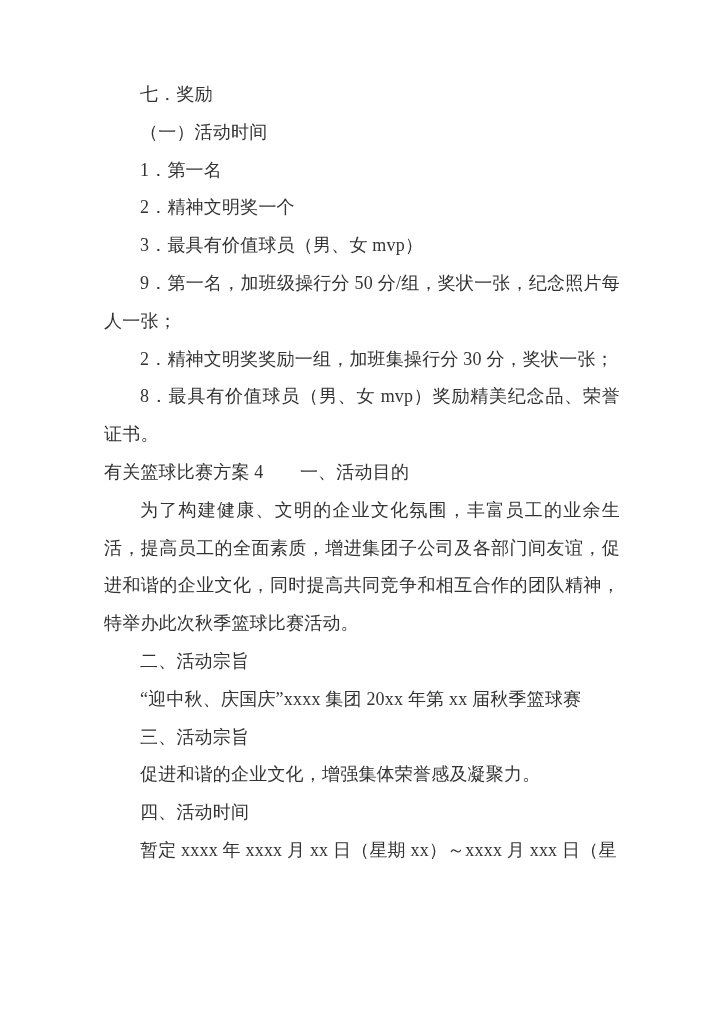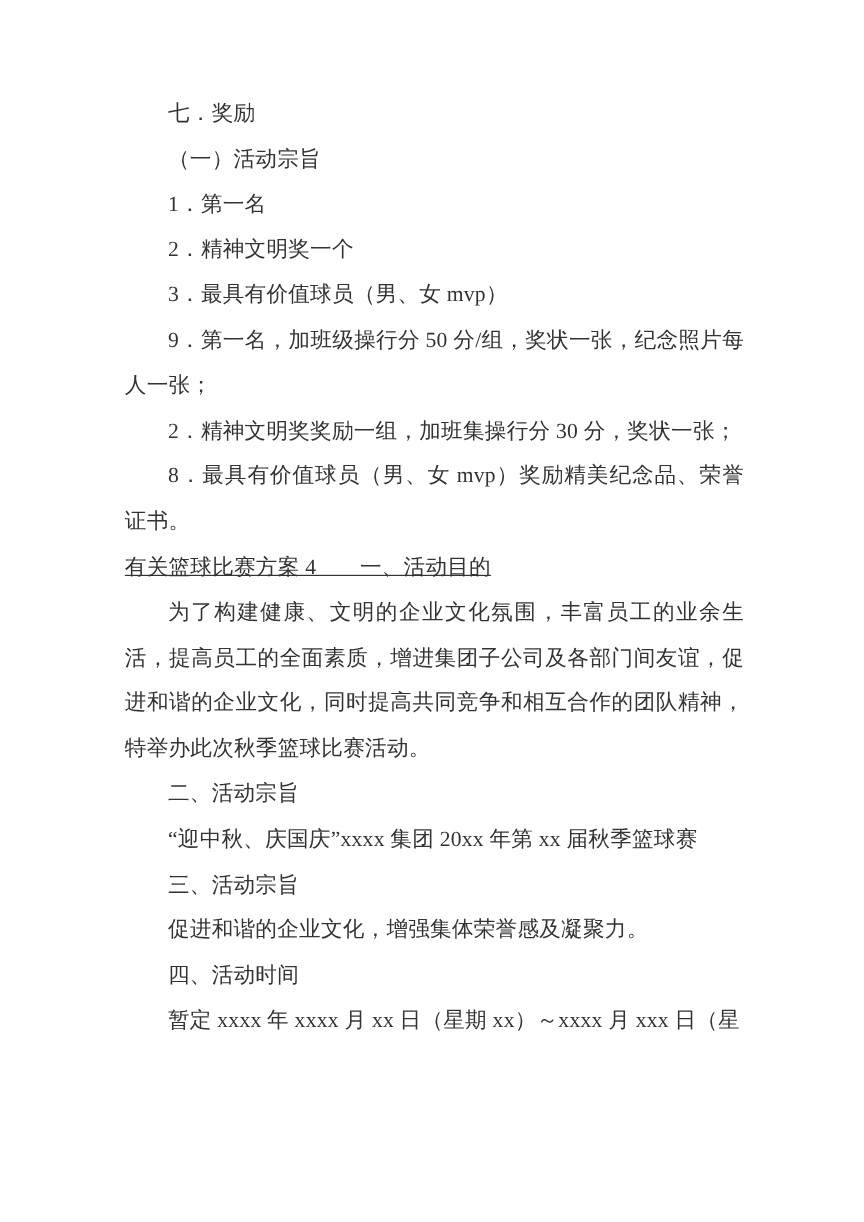--- a/index.html
+++ b/index.html
@@ -27,30 +27,29 @@
     line-height: 37.8px;
     text-align: justify;
     letter-spacing: 0.2px;
     word-break: normal;
   }
   .doc p.indent {
     text-indent: 2em;
   }
   .doc p.flush {
     text-indent: 0;
-    text-decoration: underline;
   }
 </style>
 </head>
 <body>
 
 <div class="page">
   <div class="doc">
     <p class="indent">七．奖励</p>
-    <p class="indent">（一）活动宗旨</p>
+    <p class="indent">（一）活动时间</p>
     <p class="indent">1．第一名</p>
     <p class="indent">2．精神文明奖一个</p>
     <p class="indent">3．最具有价值球员（男、女 mvp）</p>
     <p class="indent">9．第一名，加班级操行分 50 分/组，奖状一张，纪念照片每人一张；</p>
     <p class="indent">2．精神文明奖奖励一组，加班集操行分 30 分，奖状一张；</p>
     <p class="indent">8．最具有价值球员（男、女 mvp）奖励精美纪念品、荣誉证书。</p>
     <p class="flush">有关篮球比赛方案 4　　一、活动目的</p>
     <p class="indent">为了构建健康、文明的企业文化氛围，丰富员工的业余生活，提高员工的全面素质，增进集团子公司及各部门间友谊，促进和谐的企业文化，同时提高共同竞争和相互合作的团队精神，特举办此次秋季篮球比赛活动。</p>
     <p class="indent">二、活动宗旨</p>
     <p class="indent">“迎中秋、庆国庆”xxxx 集团 20xx 年第 xx 届秋季篮球赛</p>

